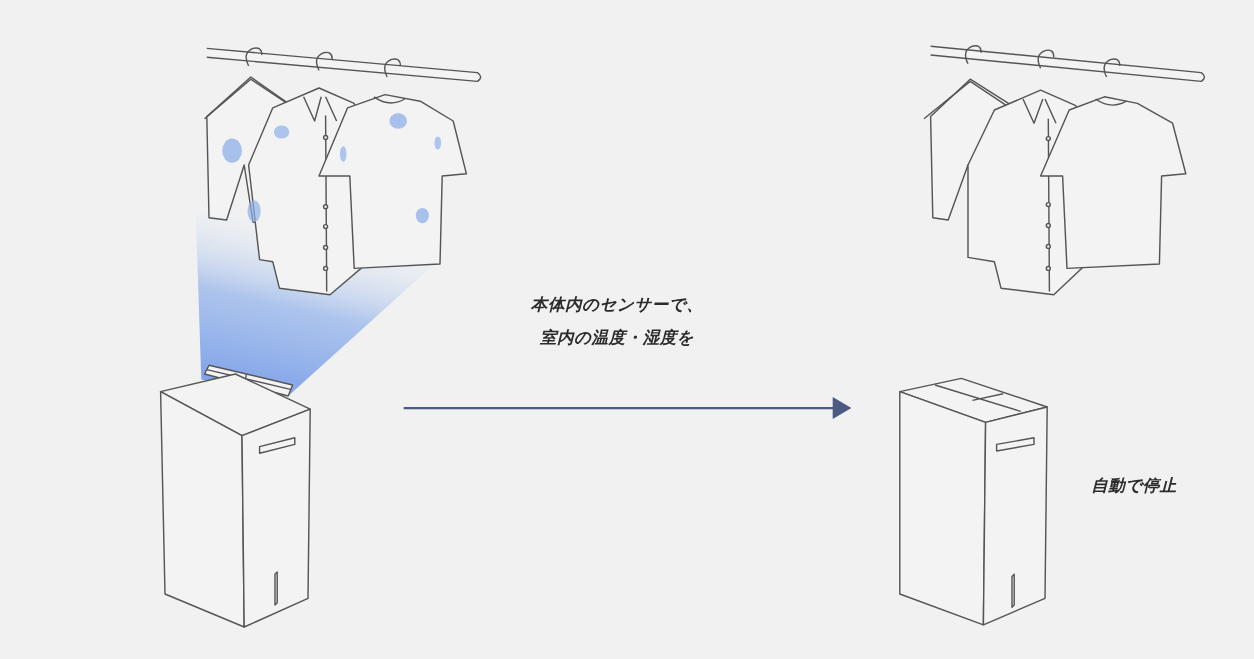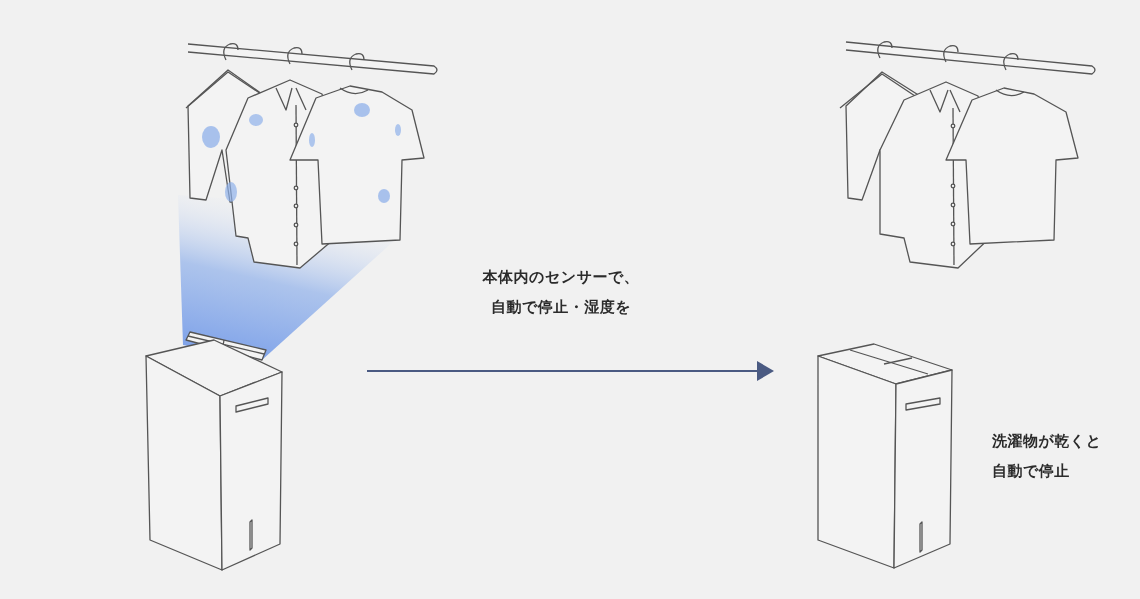--- a/index.html
+++ b/index.html
@@ -1,18 +1,18 @@
 <!DOCTYPE html>
 <html><head>
 <meta charset="utf-8">
 <style>
   html,body{margin:0;padding:0;}
   body{width:1140px;height:599px;background:#f1f1f1;position:relative;overflow:hidden;font-family:"DejaVu Sans",sans-serif;}
   svg.scene{position:absolute;left:0;top:0;}
-  .caption{position:absolute;color:#2b2b2b;font-size:15px;line-height:30px;font-weight:bold;letter-spacing:0.5px;}
+  .caption{position:absolute;color:#2b2b2b;font-size:15px;line-height:30px;font-weight:bold;letter-spacing:0.5px;font-style:italic;}
   .mid{left:466px;top:262px;width:190px;text-align:center;}
   .right{left:992px;top:426px;text-align:left;}
   .caption div{white-space:nowrap;}
 </style>
 </head>
 <body>
 
 <svg class="scene" width="1140" height="599" viewBox="0 0 1140 599">
   <defs>
     <linearGradient id="beam" x1="0" y1="1" x2="0.3" y2="0">
@@ -94,19 +94,18 @@
     <path d="M850,350 L928,374 M884,364 L912,358"></path>
     <path d="M818,356 L896,384 L894,568 L818,540 Z"></path>
     <path d="M896,384 L952,370 L950,544 L894,568 Z"></path>
     <path d="M906,404 L940,398 L940,404 L906,410 Z"></path>
     <path d="M920,524 L922,522 L922,550 L920,552 Z"></path>
   </g>
 </svg>
 
 <div class="caption mid">
   <div>本体内のセンサーで、</div>
-  <div>自動で停止・湿度を</div>
+  <div>室内の温度・湿度を</div>
 </div>
 
 <div class="caption right">
-  <div>洗濯物が乾くと</div>
   <div>自動で停止</div>
 </div>
 
 </body></html>

